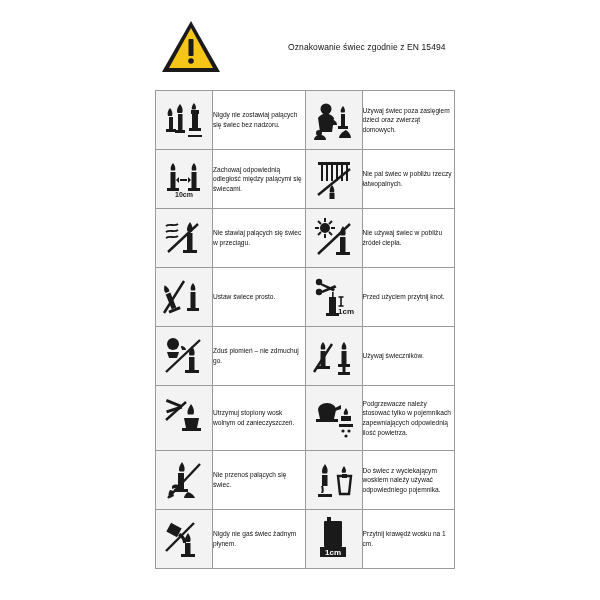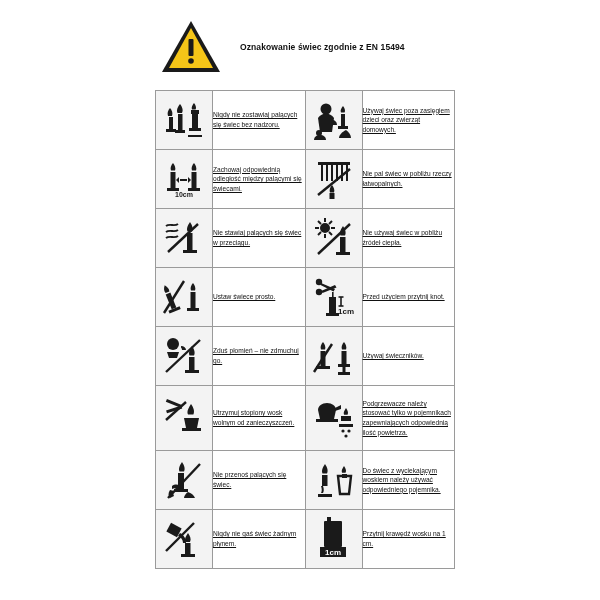--- a/index.html
+++ b/index.html
@@ -34,41 +34,41 @@
   }
   .warn-sign {
     width: 62px;
     height: 56px;
     flex: 0 0 auto;
     position: relative;
   }
   .warn-sign svg { display: block; }
   .header-title {
     font-size: 8.5px;
-    font-weight: bold;
+    font-weight: normal;
     letter-spacing: 0.1px;
     color: #111111;
     line-height: 1.2;
+    margin-left: 48px;
   }
 
   
   .table {
     position: absolute;
     left: 155px;
     top: 90px;
     width: 300px;
     border-collapse: collapse;
     border: 1px solid #9a9a9a;
     background: #ffffff;
   }
   .table td {
     border: 1px solid #9a9a9a;
     padding: 0;
     vertical-align: middle;
-    text-decoration: underline;
   }
   .cell-icon {
     width: 56px;
     min-width: 56px;
     height: 100%;
     text-align: center;
     background: #f3f3f3;
   }
   .cell-icon .iconbox {
     width: 52px;

